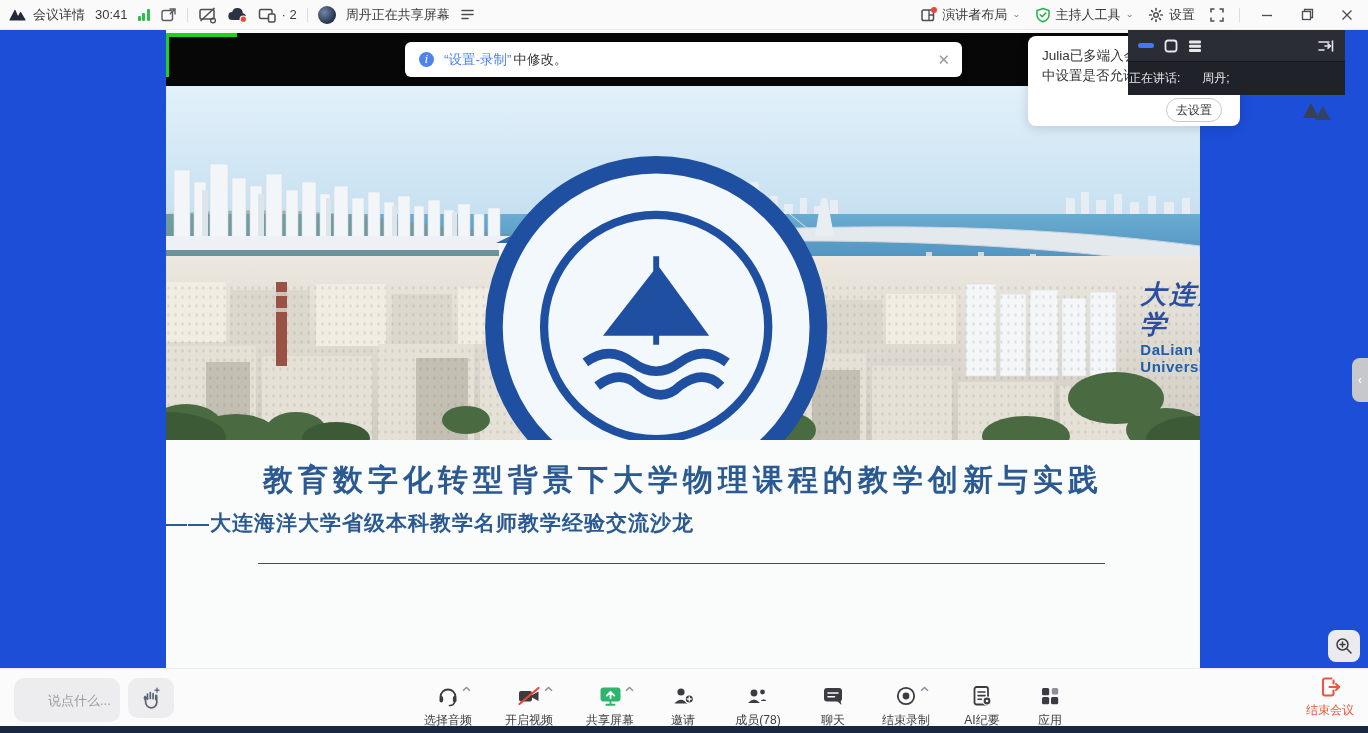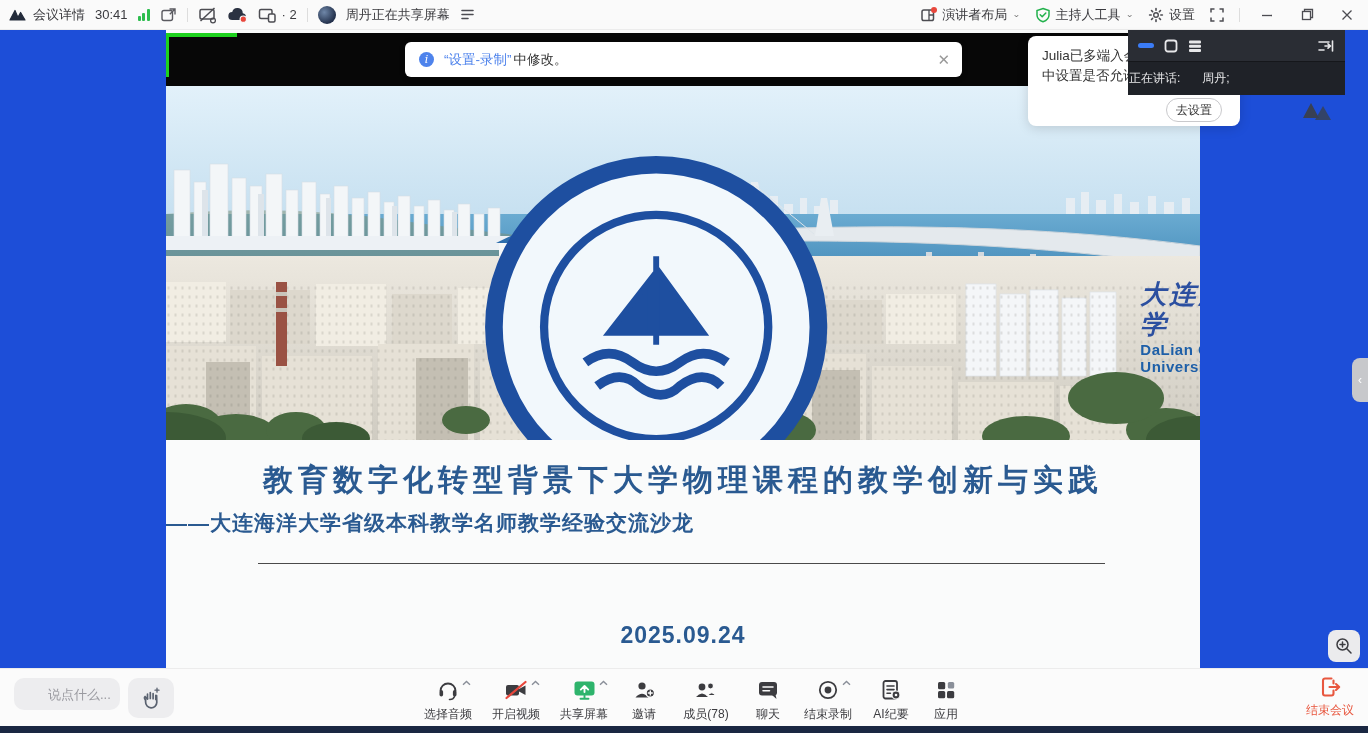--- a/index.html
+++ b/index.html
@@ -72,27 +72,27 @@
   .spanel .expand{margin-left:auto;}
 
   
   .edge-handle{position:absolute;left:1352px;top:358px;width:16px;height:44px;background:#c7c8cb;
     border-radius:8px 0 0 8px;display:flex;align-items:center;justify-content:center;color:#fff;font-size:12px;z-index:4;}
   .zoom-btn{position:absolute;left:1328px;top:630px;width:32px;height:32px;border-radius:8px;background:#ebebed;
     display:flex;align-items:center;justify-content:center;z-index:4;}
 
   
   .bottombar{position:absolute;left:0;top:668px;width:1368px;height:58px;background:#fbfbfb;border-top:1px solid #ececec;}
-  .chat-pill{position:absolute;left:14px;top:9px;width:106px;height:32px;background:#ededef;border-radius:10px;
+  .chat-pill{position:absolute;left:14px;top:9px;width:106px;height:44px;background:#ededef;border-radius:10px;
     display:flex;align-items:center;gap:24px;padding:0 10px;}
   .chat-pill input{border:none;background:transparent;outline:none;width:70px;font-size:13px;color:#555;}
   .chat-pill input::placeholder{color:#9a9aa0;}
   .hand-btn{position:absolute;left:128px;top:9px;width:46px;height:40px;background:#ededef;border-radius:10px;
     display:flex;align-items:center;justify-content:center;}
-  .ctr{position:absolute;left:420px;top:8px;display:flex;align-items:flex-end;gap:12px;}
+  .ctr{position:absolute;left:420px;top:14px;display:flex;align-items:flex-end;gap:25px;}
   .tool{display:flex;flex-direction:column;align-items:center;gap:3px;font-size:12px;color:#3c3c40;white-space:nowrap;}
   .tool .icw{position:relative;height:26px;display:flex;align-items:center;justify-content:center;}
   .tool .caret{position:absolute;right:-11px;top:3px;}
   .w56{min-width:56px;} .w36{min-width:40px;} .w60{min-width:60px;} .w46{min-width:46px;}
   .endmeet{position:absolute;right:14px;top:6px;display:flex;flex-direction:column;align-items:center;gap:3px;
     font-size:12px;color:var(--end_red);}
   .navy{position:absolute;left:0;top:726px;width:1368px;height:7px;background:#1a2742;}
 </style>
 </head>
 <body>
@@ -372,21 +372,20 @@
         <div class="uni-names">
           <div class="cn">大连海洋大学</div>
           <div class="en">DaLian Ocean University</div>
         </div>
       </div>
     </div>
 
     <div class="slide-title">教育数字化转型背景下大学物理课程的教学创新与实践</div>
     <div class="slide-sub">——大连海洋大学省级本科教学名师教学经验交流沙龙</div>
     <div class="slide-line"></div>
-    <div class="slide-date">2025.09.24</div>
   </div>
 
   <div class="notice">
     <span class="info">i</span>
     <span class="link">“设置-录制”</span>
     <span>中修改。</span>
     <span class="x">✕</span>
   </div>
 
   <div class="jcard">

